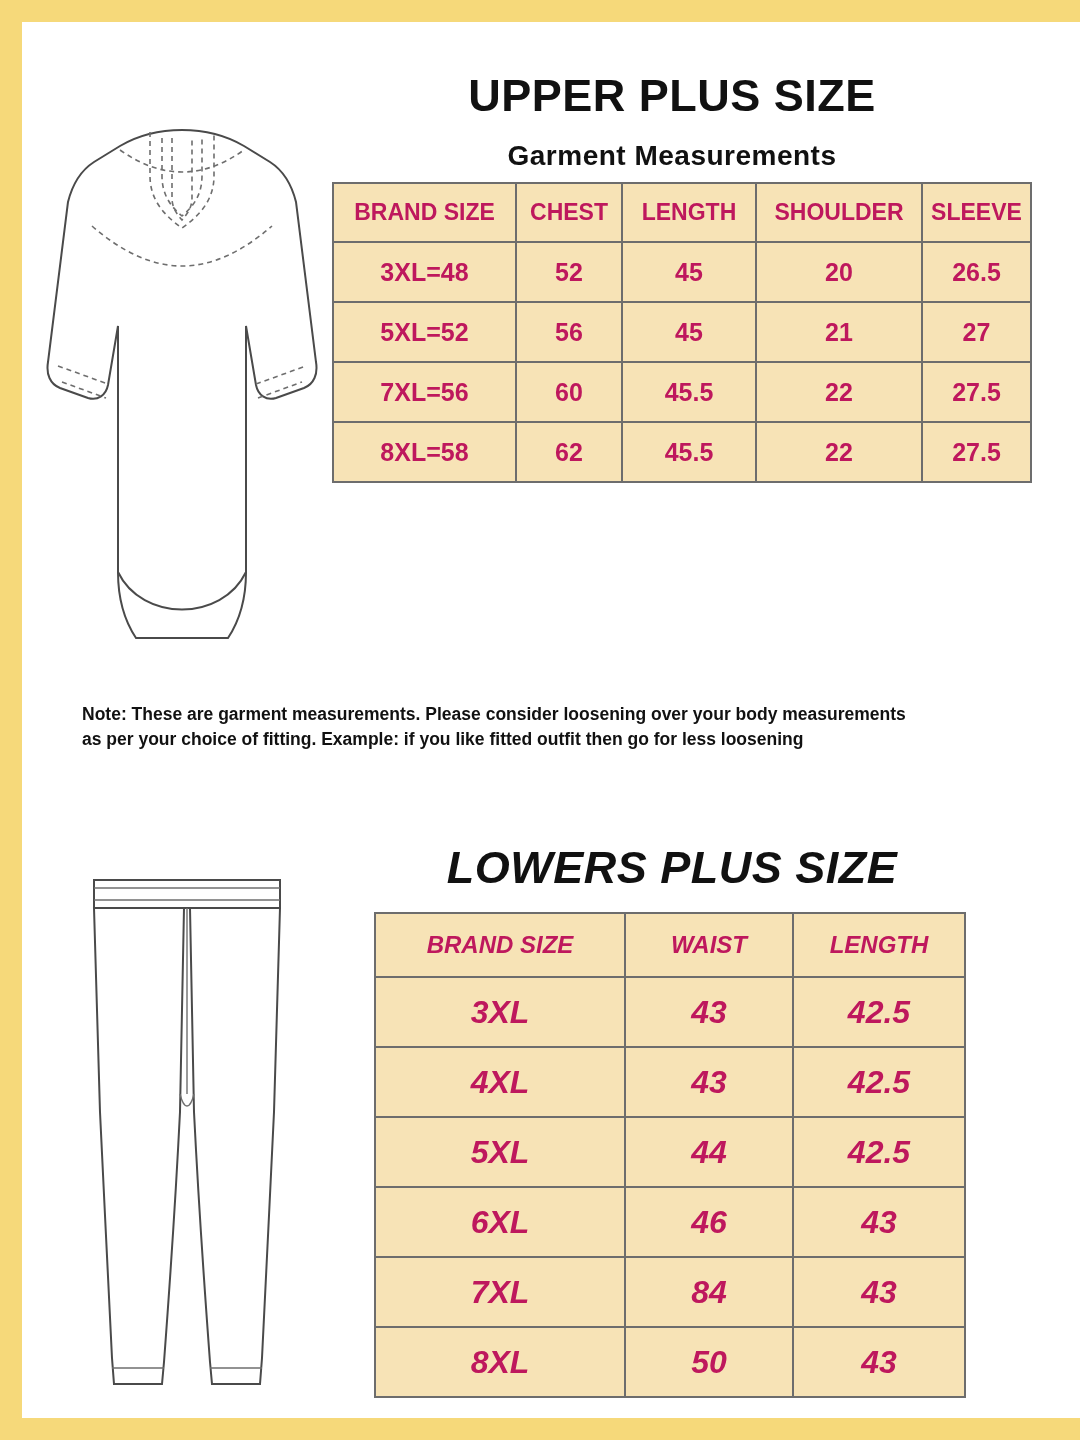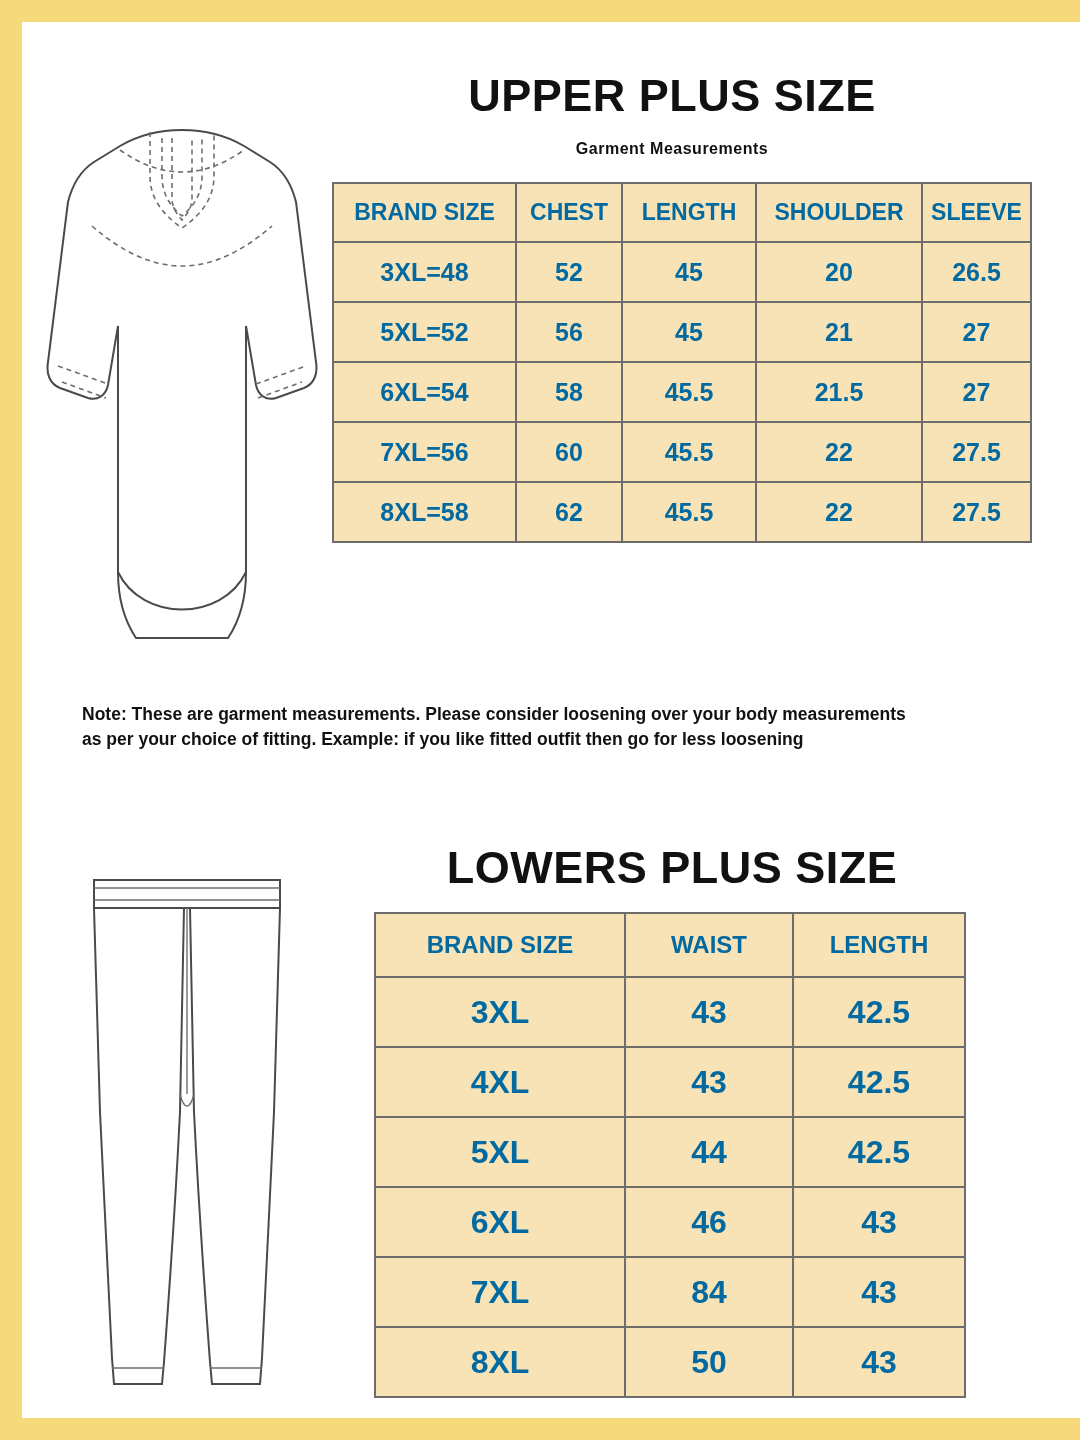--- a/index.html
+++ b/index.html
@@ -41,34 +41,34 @@
   #upper-title {
     left: 300px;
     top: 48px;
     width: 700px;
     font-size: 45px;
   }
   #upper-subtitle {
     left: 300px;
     top: 118px;
     width: 700px;
-    font-size: 16px;
+    font-size: 28px;
     font-weight: bold;
   }
 
   
   table {
     border-collapse: collapse;
     table-layout: fixed;
   }
   table td, table th {
     border: 2px solid #6d6d6d;
     text-align: center;
     font-weight: bold;
-    color: #0369a1;
+    color: #be185d;
     background: #f7e3b6;
   }
   #upper-table {
     position: absolute;
     left: 310px;
     top: 160px;
     width: 698px;
   }
   #upper-table th {
     height: 55px;
@@ -96,20 +96,21 @@
     color: #111111;
   }
 
   
   .lower-section {
     position: absolute;
     left: 0;
     top: 790px;
     width: 1036px;
     height: 606px;
+    font-style: italic;
   }
   #lower-title {
     left: 300px;
     top: 30px;
     width: 700px;
     font-size: 45px;
   }
   #lower-table {
     position: absolute;
     left: 352px;
@@ -207,27 +208,20 @@
           <td>26.5</td>
         </tr>
         <tr>
           <td>5XL=52</td>
           <td>56</td>
           <td>45</td>
           <td>21</td>
           <td>27</td>
         </tr>
         <tr>
-          <td>6XL=54</td>
-          <td>58</td>
-          <td>45.5</td>
-          <td>21.5</td>
-          <td>27</td>
-        </tr>
-        <tr>
           <td>7XL=56</td>
           <td>60</td>
           <td>45.5</td>
           <td>22</td>
           <td>27.5</td>
         </tr>
         <tr>
           <td>8XL=58</td>
           <td>62</td>
           <td>45.5</td>

